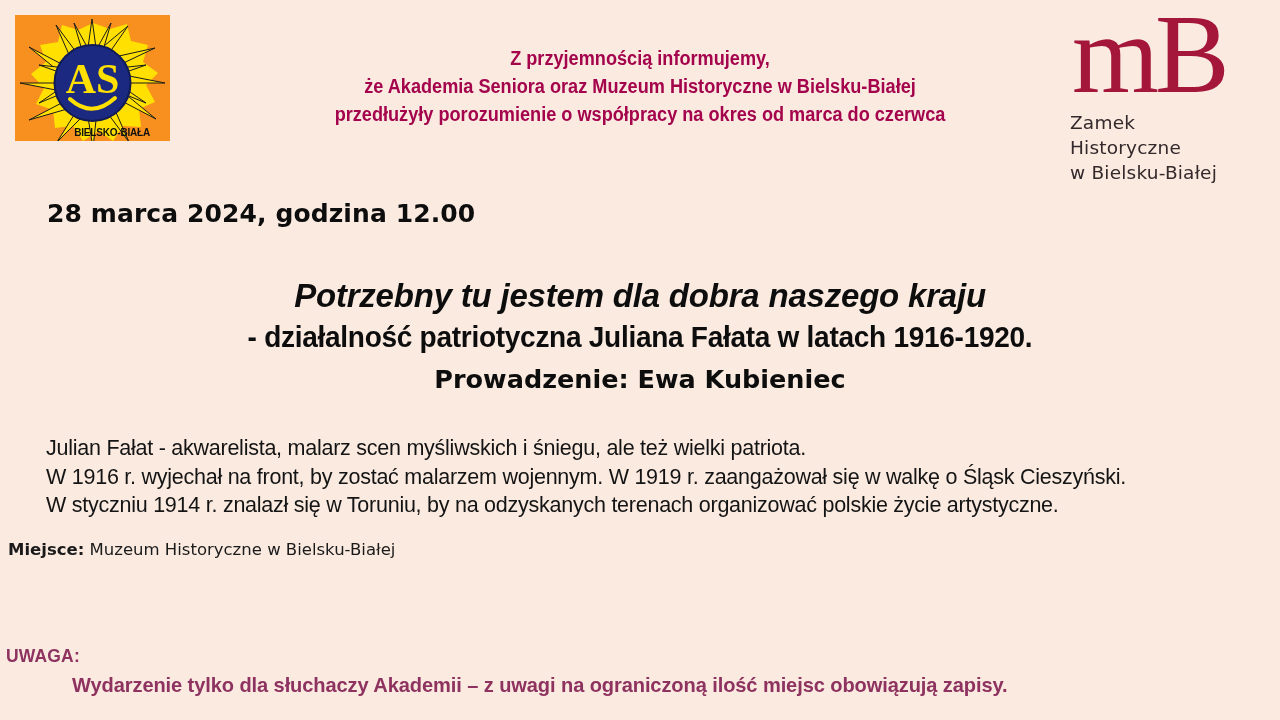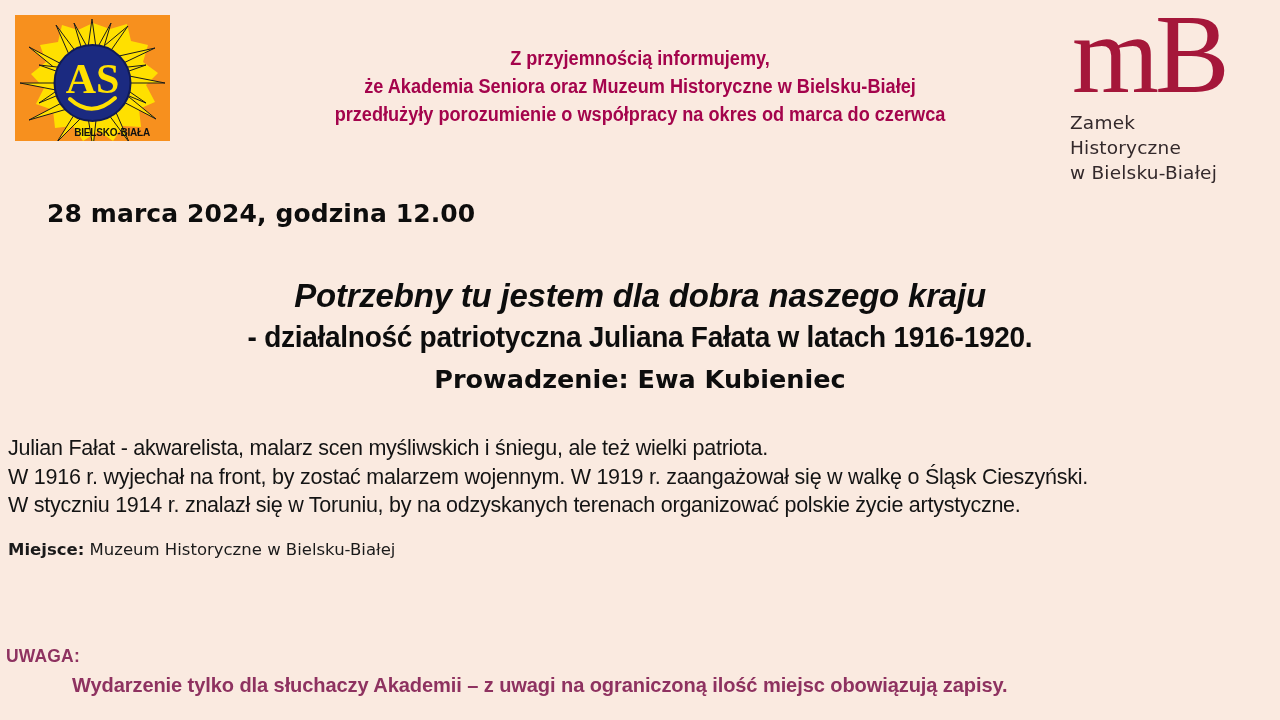--- a/index.html
+++ b/index.html
@@ -153,21 +153,21 @@
     position: absolute;
     left: 8px;
     top: 434px;
     width: 1270px;
     font-family: "Liberation Sans", sans-serif;
     font-size: 21.5px;
     line-height: 1.33;
     color: #141414;
     letter-spacing: -0.25px;
   }
-  .body-text div { white-space: nowrap; }
+  .body-text div { white-space: nowrap; margin-left: 38px; }
 
   
   .venue {
     position: absolute;
     left: 8px;
     top: 538px;
     font-family: "DejaVu Sans", sans-serif;
     font-size: 16.5px;
     line-height: 1.5;
     color: #1a1a1a;

